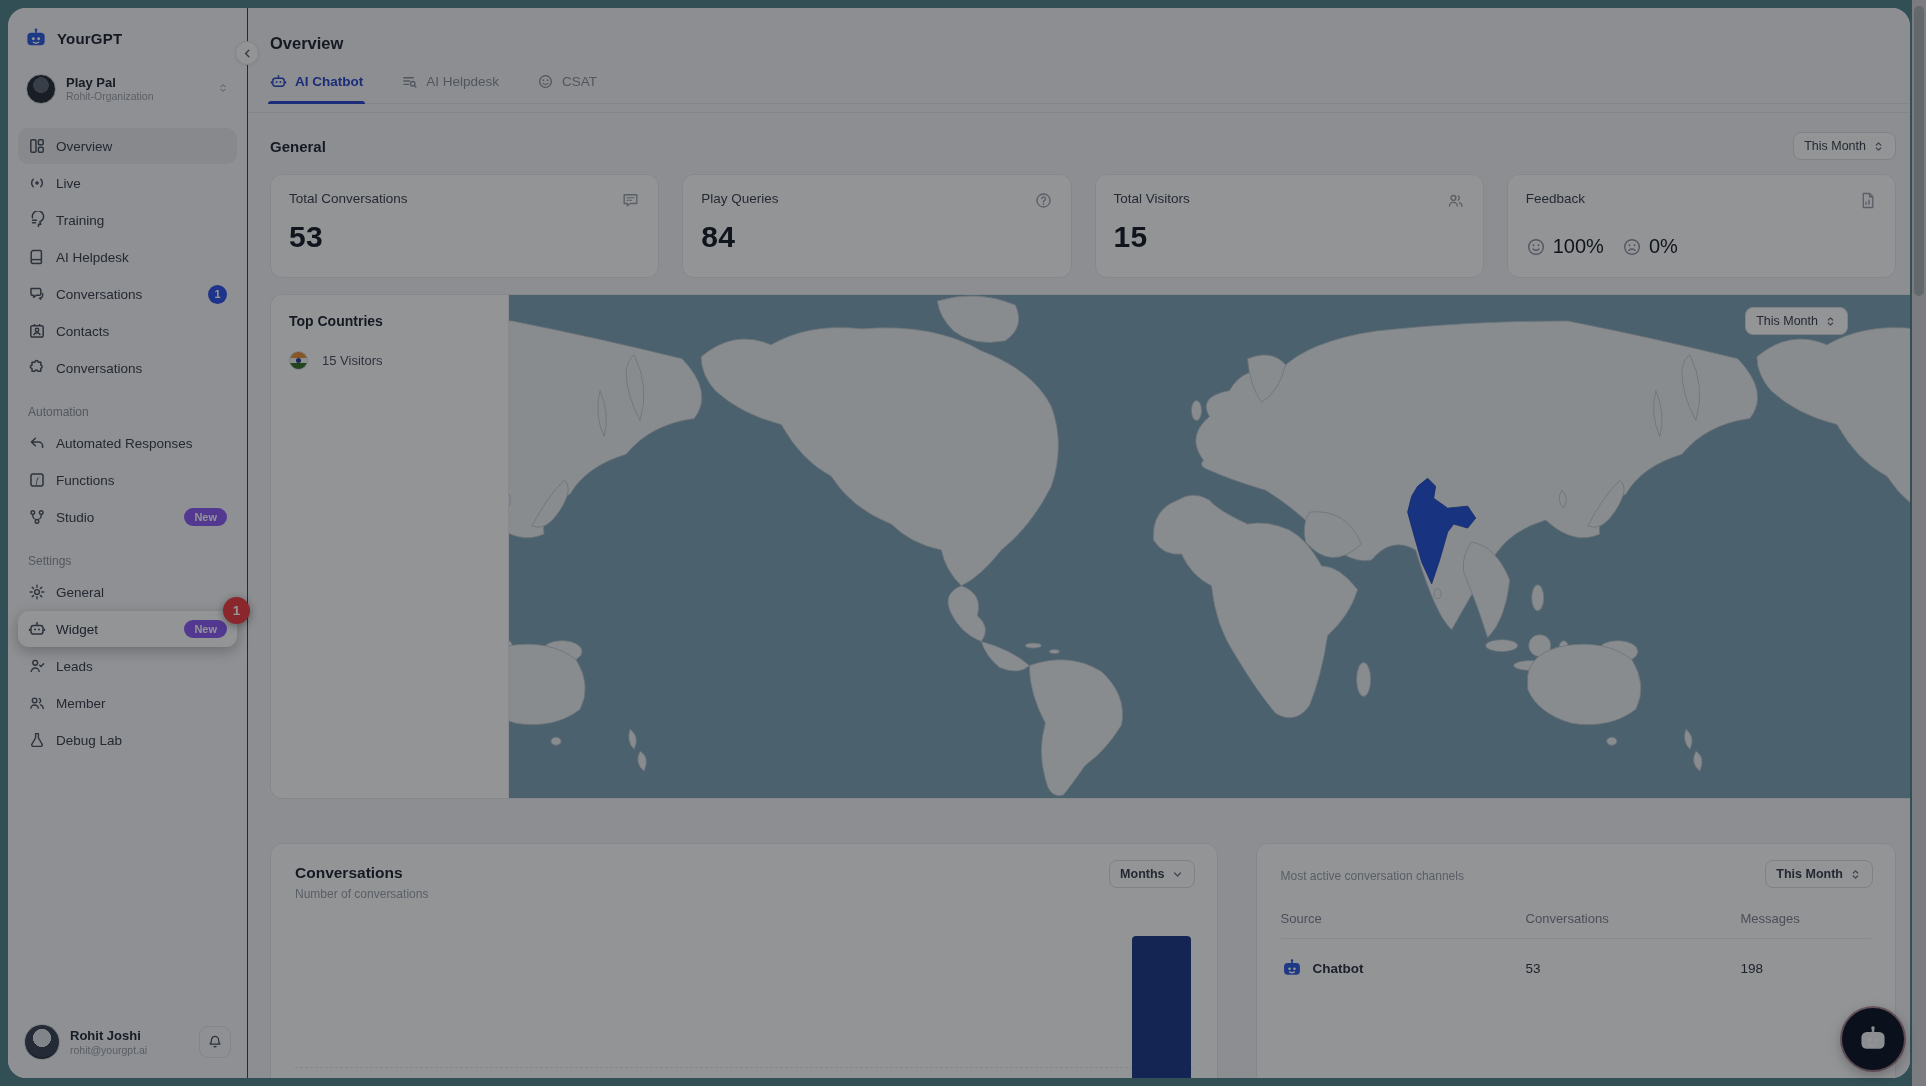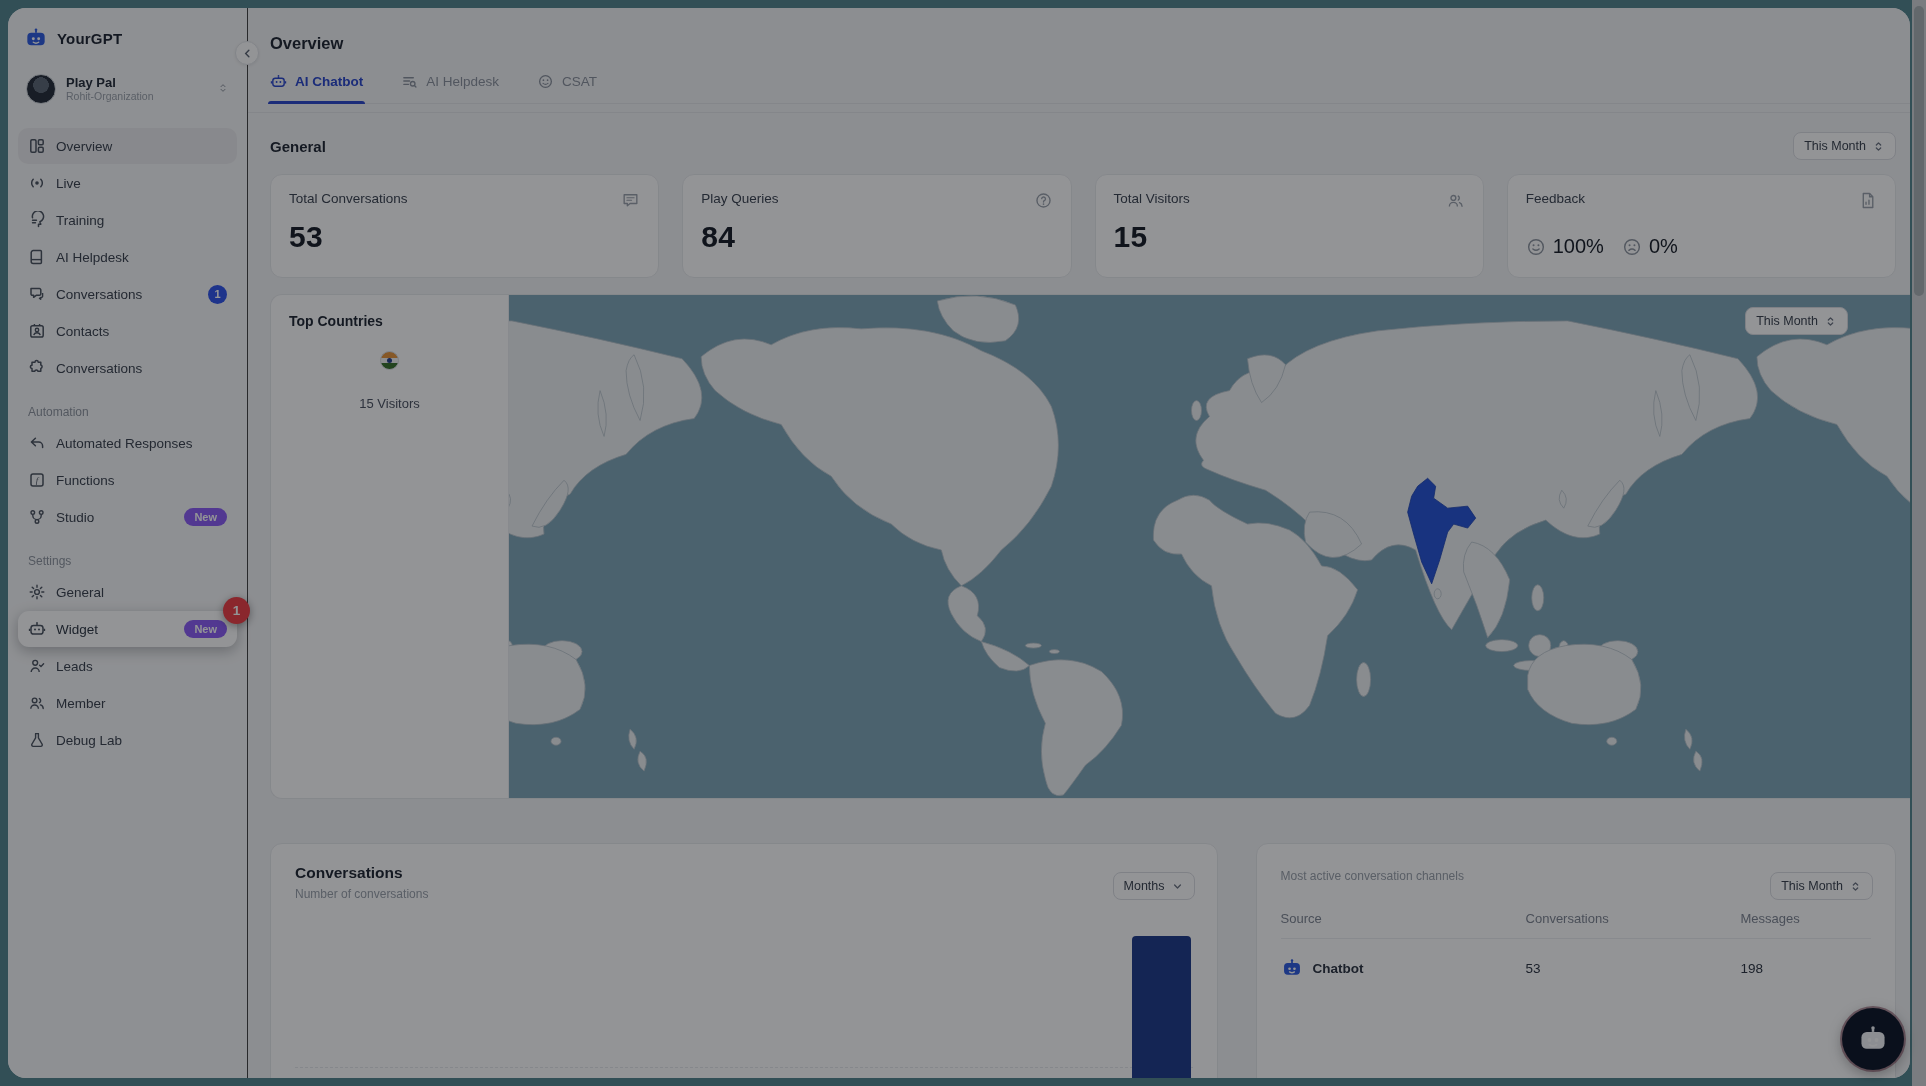--- a/index.html
+++ b/index.html
@@ -82,39 +82,39 @@
   .stat-value { font-size:30px; font-weight:bold; color:#161c26; margin-top:10px; letter-spacing:.3px; }
   .feedback-vals { display:flex; align-items:center; gap:18px; margin-top:12px; }
   .fb-item { display:flex; align-items:center; gap:7px; font-size:20px; font-weight:normal; color:#161c26;margin-top:13px; }
   .fb-item .ic { width:20px; height:20px; color:#8f96a1; display:flex; }
 
   
   .geo-panel { display:flex; margin:16px 0 0 22px; height:505px; background:#fff;
                border:1px solid #e7e9ec; border-right:none; border-radius:12px 0 0 12px; overflow:hidden; }
   .geo-left { width:238px; min-width:238px; border-right:1px solid #eceef1; padding:18px; }
   .geo-title { font-size:14px; font-weight:bold; color:#1d2430; }
-  .country-row { display:flex; align-items:center; gap:26px; margin-top:22px; font-size:13px; color:#4a5160;flex-direction:column; }
+  .country-row { display:flex; align-items:center; gap:14px; margin-top:22px; font-size:13px; color:#4a5160; }
   .flag-india { width:19px; height:19px; border-radius:50%; position:relative; border:1px solid #d8dbdf;
                 background:linear-gradient(180deg,#e8953a 0 34%,#f3f4f4 34% 66%,#38702c 66% 100%); }
   .flag-india::after { content:""; position:absolute; left:50%; top:50%; width:5px; height:5px; margin:-2.5px 0 0 -2.5px;
                        border-radius:50%; background:#274089; }
   .geo-map { flex:1; position:relative; background:#7fa6b8; }
   .geo-map svg.worldmap { position:absolute; inset:0; width:100%; height:100%; }
   .map-period { position:absolute; top:12px; right:62px; }
   .ld { fill:#eef1f3; stroke:#b7c3ca; stroke-width:0.8; }
   .ind { fill:#2453d6; stroke:#1d43b4; stroke-width:0.8; }
 
   
   .bottom-row { display:flex; gap:38px; margin:44px 14px 0 22px; height:420px; }
   .big-card { background:#fff; border:1px solid #e7e9ec; border-radius:12px; padding:20px 24px; position:relative; }
   .conversations-card { flex:1.52; }
   .channels-card { flex:1; }
   .card-title { font-size:15.5px; font-weight:bold; color:#1d2430; }
   .card-sub { font-size:12px; color:#99a0aa; margin-top:5px; }
-  .card-period { position:absolute; top:28px; right:22px; }
+  .card-period { position:absolute; top:16px; right:22px;font-weight:bold; }
   .chart-area { position:absolute; left:24px; right:24px; top:90px; bottom:0; }
   .gridline { position:absolute; left:0; right:0; top:133px; border-top:1px dashed #e6e8eb; }
   .bar { position:absolute; width:59px; border-radius:4px 4px 0 0; top:2px; bottom:-10px; background:#1e3a8a; }
   .chan-table { margin-top:28px; }
   .chan-head, .chan-row { display:grid; grid-template-columns: 245px 215px 1fr; align-items:center; }
   .chan-head { font-size:13px; color:#7e8592; padding-bottom:12px; border-bottom:1px solid #eceef1; }
   .chan-row { padding-top:18px; font-size:13.5px; color:#2b3340; }
   .chan-src { display:flex; align-items:center; gap:10px; font-weight:bold; color:#2b3340; }
   .chan-src .ic { width:22px; height:22px; display:flex; color:#2e5be0; }
 
@@ -333,20 +333,32 @@
             <svg viewBox="0 0 18 18">
               <path d="M7 2.6h4M7.6 2.6v4.2l-3.6 6.2a1.5 1.5 0 0 0 1.3 2.4h7.4a1.5 1.5 0 0 0 1.3-2.4l-3.6-6.2V2.6" fill="none" stroke="currentColor" stroke-width="1.4" stroke-linejoin="round"></path>
             </svg>
           </span>
         <span>Debug Lab</span>
       </div>
     </nav>
 
     <div class="sidebar-spacer"></div>
 
+    <div class="user-row">
+      <span class="user-avatar"></span>
+      <span>
+        <div class="user-name">Rohit Joshi</div>
+        <div class="user-email">rohit@yourgpt.ai</div>
+      </span>
+      <span class="bell-btn">
+        <svg width="16" height="16" viewBox="0 0 18 18">
+            <path d="M9 2.8a4 4 0 0 1 4 4c0 3 .9 3.9 1.5 4.5h-11C4.1 10.7 5 9.8 5 6.8a4 4 0 0 1 4-4zM7.6 13.6a1.5 1.5 0 0 0 2.8 0" fill="none" stroke="currentColor" stroke-width="1.4" stroke-linejoin="round"></path>
+          </svg>
+      </span>
+    </div>
   </aside>
 
   <main>
     <div class="tabs-rule"></div>
     <div class="page-title">Overview</div>
 
     <div class="tabs">
       <div class="tab active">
         <span class="ic">
             <svg viewBox="0 0 18 18">

